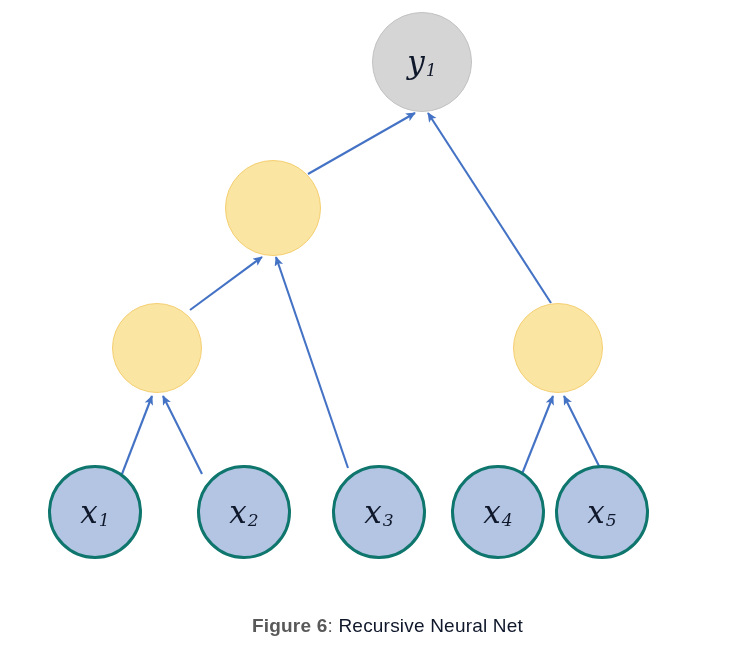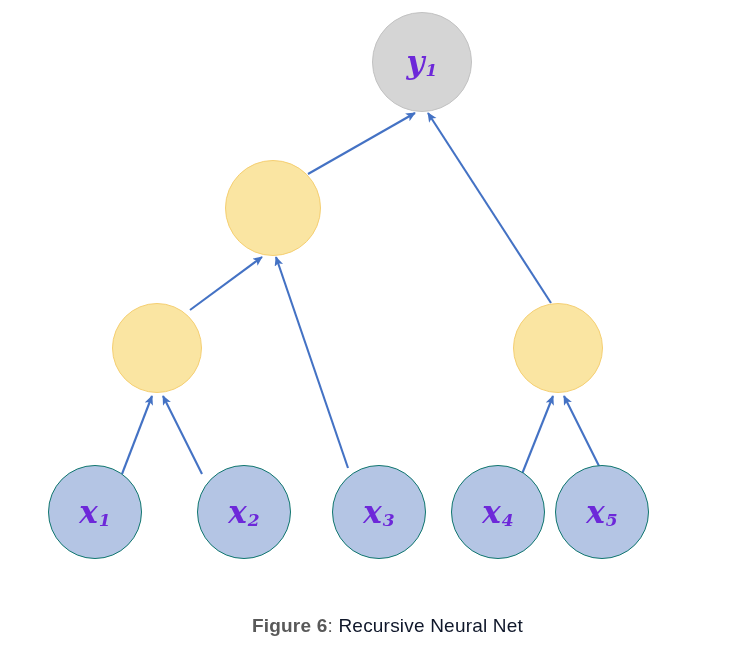--- a/index.html
+++ b/index.html
@@ -29,39 +29,38 @@
   .node {
     position: absolute;
     border-radius: 50%;
     box-sizing: border-box;
     display: flex;
     align-items: center;
     justify-content: center;
   }
   .node-input {
     background: #b4c5e4;
-    border: 1px solid #0f766e;
+    border: 3px solid #0f766e;
   }
   .node-hidden {
     background: #fae5a2;
     border: 1.5px solid #f5cf72;
   }
   .node-output {
     background: #d5d5d5;
     border: 1.5px solid #c2c2c2;
   }
   .node-label {
     font-family: "DejaVu Serif", "Liberation Serif", serif;
     font-style: italic;
     font-size: 31px;
-    color: #6d28d9;
+    color: #0f172a;
     line-height: 1;
     letter-spacing: 0.5px;
     user-select: none;
-    font-weight: bold;
   }
   .node-label sub {
     font-size: 0.55em;
     font-style: italic;
     vertical-align: baseline;
     position: relative;
     bottom: -0.22em;
     left: 0.02em;
   }
   #caption {

